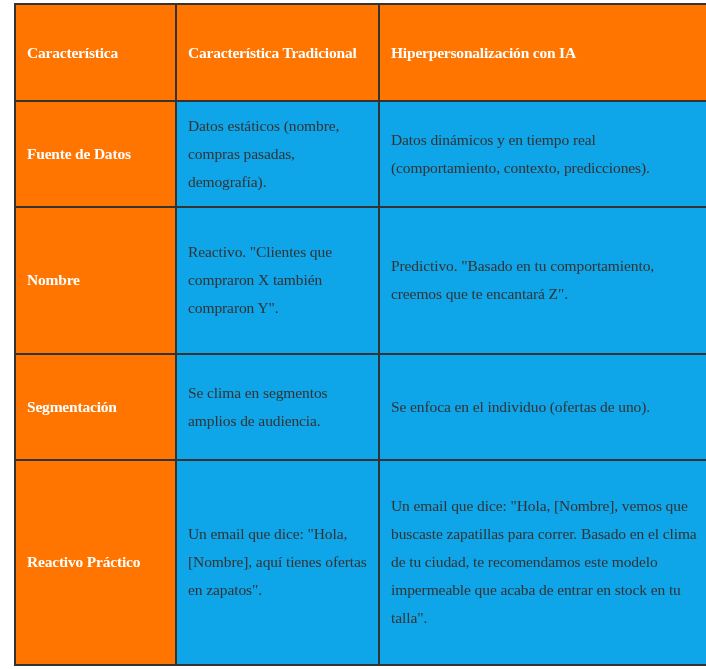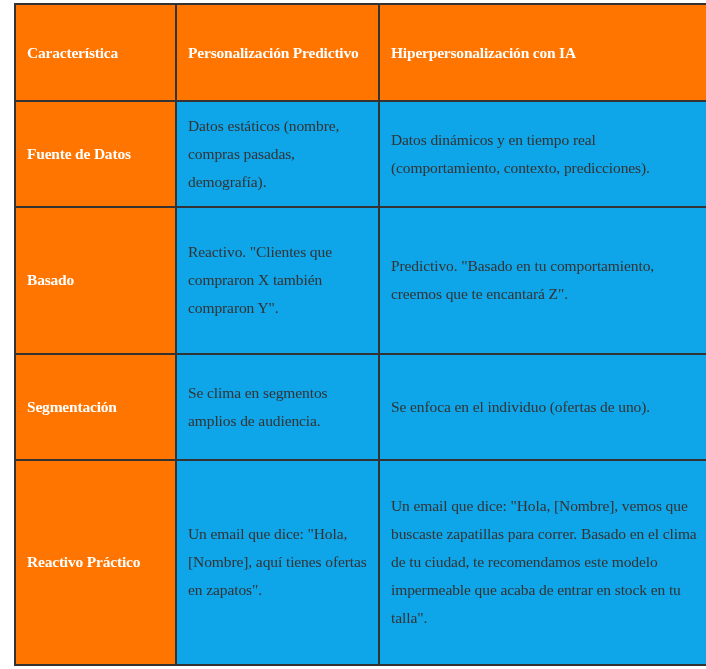--- a/index.html
+++ b/index.html
@@ -54,30 +54,30 @@
 
 <table class="tbl">
   <colgroup>
     <col class="c1">
       <col class="c2">
       <col class="c3">
   </colgroup>
   <tbody>
       <tr class="r-head">
     <th class="hdr">Característica</th>
-    <th class="hdr">Personalización Predictivo</th>
+    <th class="hdr">Característica Tradicional</th>
     <th class="hdr">Hiperpersonalización con IA</th>
   </tr>
   <tr class="r1">
     <td class="rowhead">Fuente de Datos</td>
     <td class="cell">Datos estáticos (nombre, compras pasadas, demografía).</td>
     <td class="cell">Datos dinámicos y en tiempo real (comportamiento, contexto, predicciones).</td>
   </tr>
   <tr class="r2">
-    <td class="rowhead">Basado</td>
+    <td class="rowhead">Nombre</td>
     <td class="cell">Reactivo. "Clientes que compraron X también compraron Y".</td>
     <td class="cell">Predictivo. "Basado en tu comportamiento, creemos que te encantará Z".</td>
   </tr>
   <tr class="r3">
     <td class="rowhead">Segmentación</td>
     <td class="cell">Se clima en segmentos amplios de audiencia.</td>
     <td class="cell">Se enfoca en el individuo (ofertas de uno).</td>
   </tr>
   <tr class="r4">
     <td class="rowhead">Reactivo Práctico</td>

